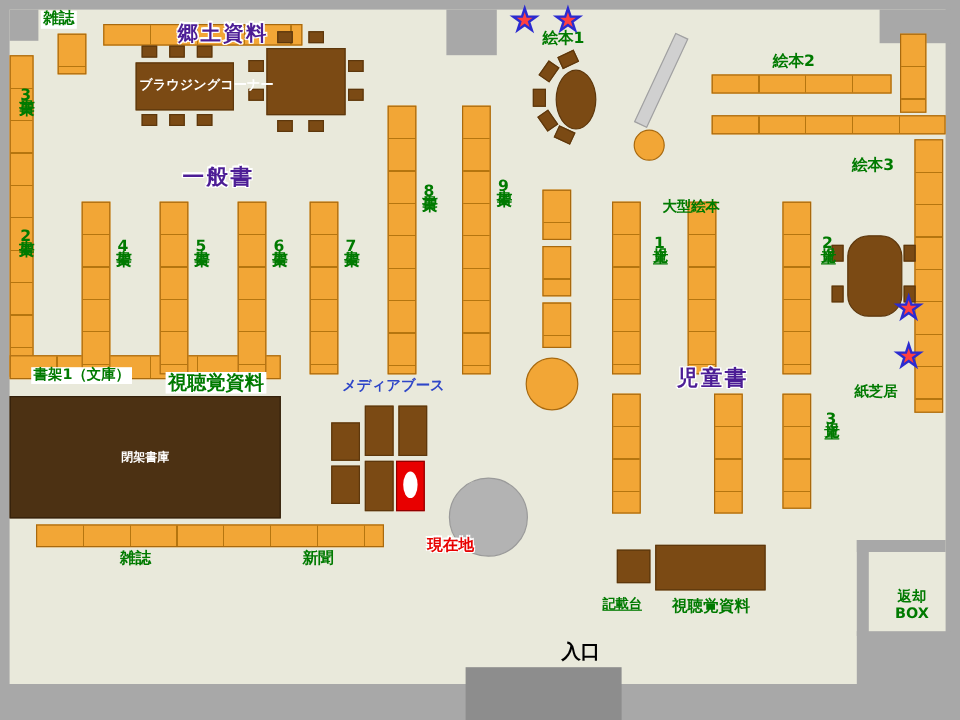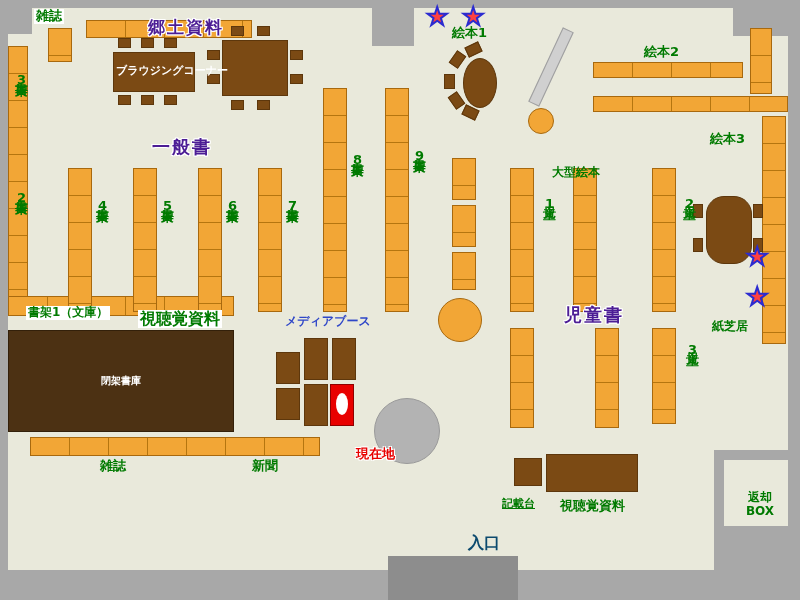--- a/index.html
+++ b/index.html
@@ -24,21 +24,21 @@
         text-shadow:-1px -1px 0 #fff,1px -1px 0 #fff,-1px 1px 0 #fff,1px 1px 0 #fff,-1px 0 0 #fff,1px 0 0 #fff,0 -1px 0 #fff,0 1px 0 #fff;}
   .white-lbl{position:absolute;color:#ffffff;font-weight:bold;font-size:11px;white-space:nowrap;}
   .blue-lbl{position:absolute;color:#2e46c8;font-weight:bold;font-size:12px;white-space:nowrap;}
   .here-lbl{position:absolute;color:#e80000;font-weight:bold;font-size:13px;white-space:nowrap;
         text-shadow:-1px -1px 0 #fff,1px -1px 0 #fff,-1px 1px 0 #fff,1px 1px 0 #fff;}
   .here-block{background:#e80000;border:1px solid #8f0000;}
   .here-oval{position:absolute;left:5px;top:8px;width:12px;height:22px;border-radius:50%;background:#ffffff;}
   .star{position:absolute;font-size:25px;line-height:1;color:#ff4040;-webkit-text-stroke:2px #2b2bd0;}
   .pillar{background:#b3b3b3;border:1px solid #9a9a9a;border-radius:50%;}
   .diag{background:#d0d0d0;border:1px solid #a0a0a0;}
-  .entry-lbl{position:absolute;color:#0c4a6e;font-weight:bold;font-size:16px;white-space:nowrap;}
+  .entry-lbl{position:absolute;color:#000000;font-weight:bold;font-size:16px;white-space:nowrap;}
   .retbox{position:absolute;color:#007a00;font-weight:bold;font-size:12px;text-align:center;line-height:1.2;}
 </style>
 </head>
 <body>
 
 <div id="stage">
 
   <div class="abs floor" style="left:8px;top:8px;width:780px;height:562px;"></div>
 
   <div class="abs wall" style="left:8px;top:8px;width:24px;height:26px;"></div>

